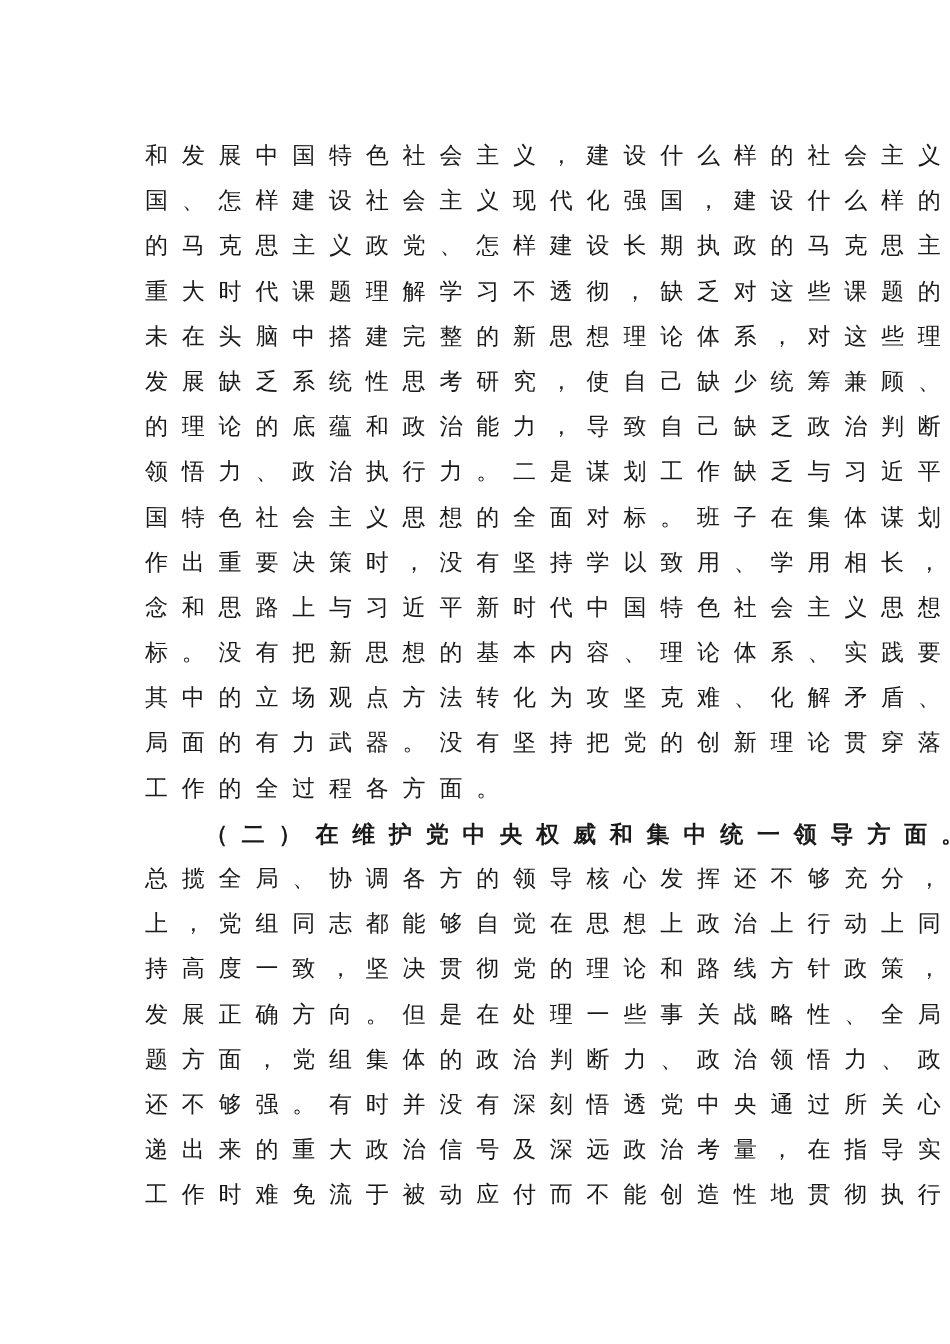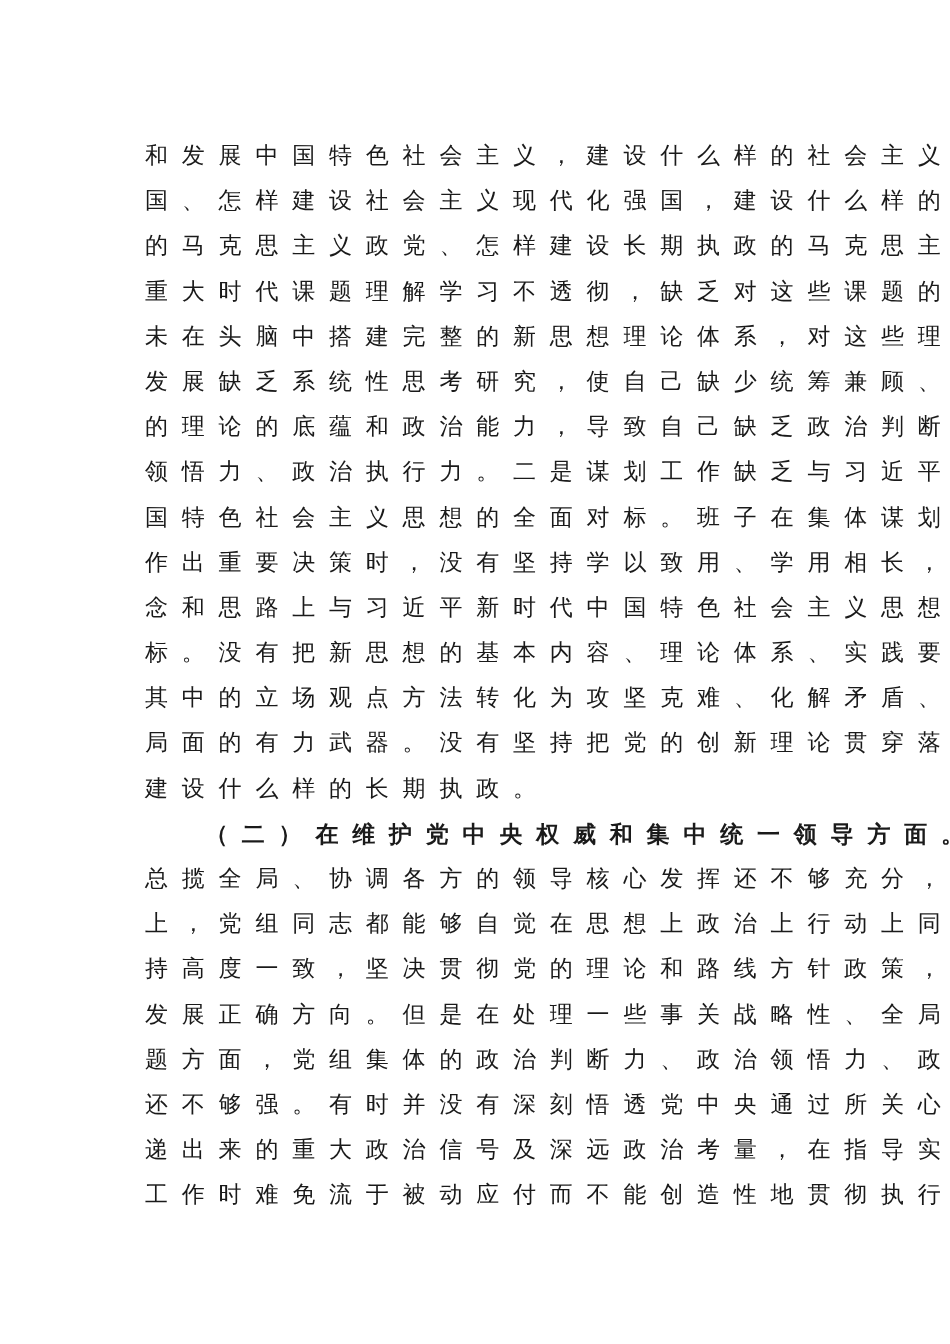--- a/index.html
+++ b/index.html
@@ -32,21 +32,21 @@
       <div class="line">未在头脑中搭建完整的新思想理论体系，对这些理论的形成</div>
       <div class="line">发展缺乏系统性思考研究，使自己缺少统筹兼顾、科学把握</div>
       <div class="line">的理论的底蕴和政治能力，导致自己缺乏政治判断力、政治</div>
       <div class="line">领悟力、政治执行力。二是谋划工作缺乏与习近平新时代中</div>
       <div class="line">国特色社会主义思想的全面对标。班子在集体谋划重要工作</div>
       <div class="line">作出重要决策时，没有坚持学以致用、学用相长，缺乏从理</div>
       <div class="line">念和思路上与习近平新时代中国特色社会主义思想的全面对</div>
       <div class="line">标。没有把新思想的基本内容、理论体系、实践要求及贯穿</div>
       <div class="line">其中的立场观点方法转化为攻坚克难、化解矛盾、驾驭复杂</div>
       <div class="line">局面的有力武器。没有坚持把党的创新理论贯穿落实到谋划</div>
-      <div class="line">建设什么样的长期执政。</div>
+      <div class="line">工作的全过程各方面。</div>
     </div>
     <div>
       <div class="line indent"><span class="heading">（二）在维护党中央权威和集中统一领导方面。</span></div>
       <div class="line">总揽全局、协调各方的领导核心发挥还不够充分，在把方向</div>
       <div class="line">上，党组同志都能够自觉在思想上政治上行动上同党中央保</div>
       <div class="line">持高度一致，坚决贯彻党的理论和路线方针政策，确保改革</div>
       <div class="line">发展正确方向。但是在处理一些事关战略性、全局性重大问</div>
       <div class="line">题方面，党组集体的政治判断力、政治领悟力、政治执行力</div>
       <div class="line">还不够强。有时并没有深刻悟透党中央通过所关心事项所传</div>
       <div class="line">递出来的重大政治信号及深远政治考量，在指导实践、推动</div>

